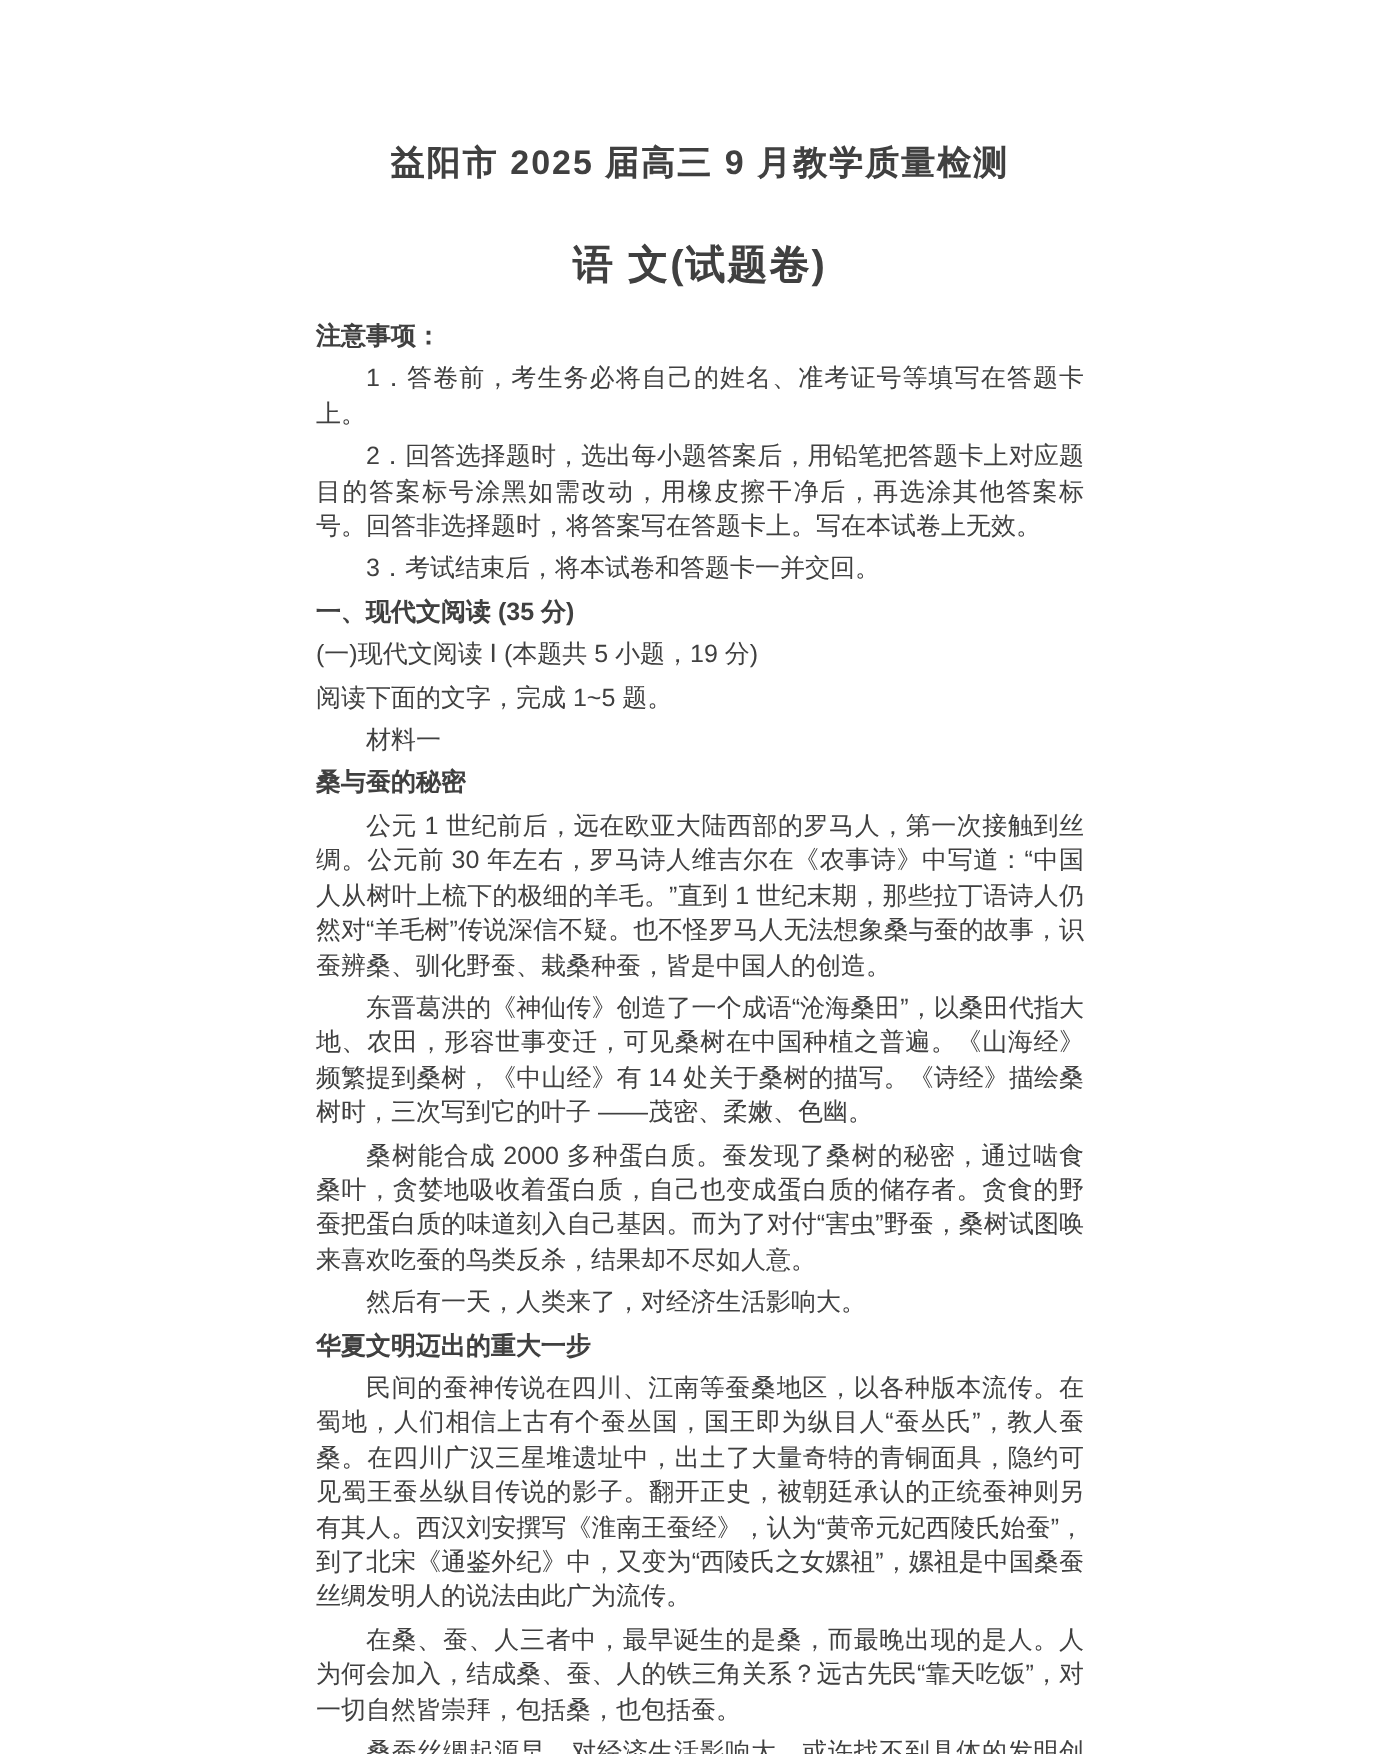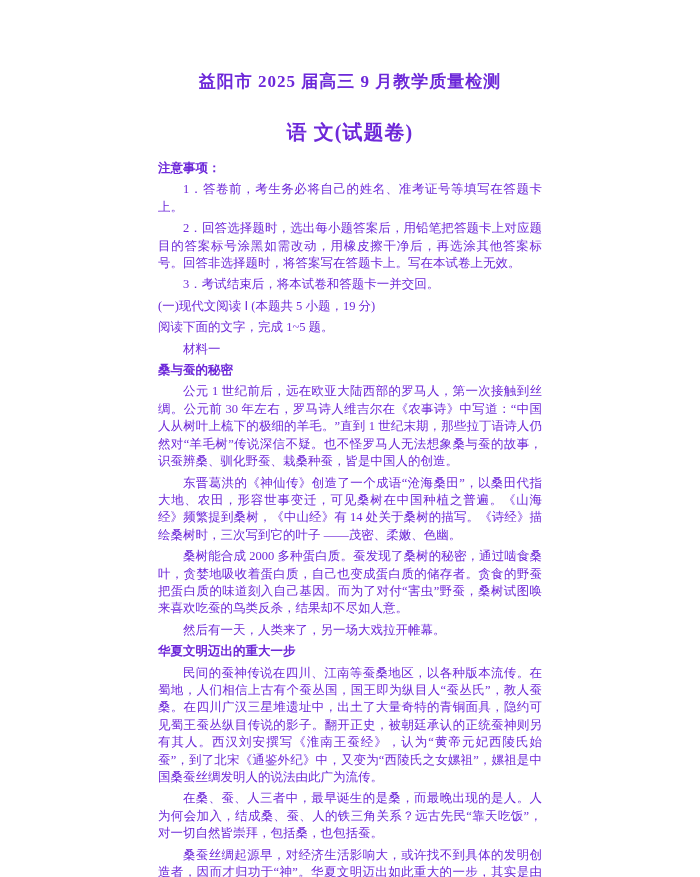--- a/index.html
+++ b/index.html
@@ -2,22 +2,22 @@
 <html><head>
 <meta charset="utf-8">
 <style>
   html, body { margin: 0; padding: 0; background: #ffffff; }
   .page {
     position: relative;
     width: 564px;
     height: 877px;
     margin: 0 auto;
     background: #ffffff;
-    color: #6d28d9;
-    font-family: Liberation Serif, serif;
+    color: #404040;
+    font-family: Liberation Sans, sans-serif;
     overflow: hidden;
     box-sizing: border-box;
   }
   .content {
     padding: 70px 86px 0 86px;
     box-sizing: border-box;
   }
   .doc-title {
     text-align: center;
     font-size: 17px;
@@ -64,29 +64,30 @@
     <div class="doc-title">益阳市 2025 届高三 9 月教学质量检测</div>
     <div class="doc-subtitle">语 文(试题卷)</div>
 
     <div class="body-text">
 
       <p class="notices-heading">注意事项：</p>
       <p class="indent">1．答卷前，考生务必将自己的姓名、准考证号等填写在答题卡上。</p>
       <p class="indent">2．回答选择题时，选出每小题答案后，用铅笔把答题卡上对应题目的答案标号涂黑如需改动，用橡皮擦干净后，再选涂其他答案标号。回答非选择题时，将答案写在答题卡上。写在本试卷上无效。</p>
       <p class="indent">3．考试结束后，将本试卷和答题卡一并交回。</p>
 
+      <p class="section-heading">一、现代文阅读  (35 分)</p>
       <p class="subsection-heading">(一)现代文阅读 Ⅰ (本题共 5 小题，19 分)</p>
       <p>阅读下面的文字，完成 1~5 题。</p>
       <p class="indent">材料一</p>
 
       <p class="center-title">桑与蚕的秘密</p>
       <p class="indent">公元 1 世纪前后，远在欧亚大陆西部的罗马人，第一次接触到丝绸。公元前 30 年左右，罗马诗人维吉尔在《农事诗》中写道：“中国人从树叶上梳下的极细的羊毛。”直到 1 世纪末期，那些拉丁语诗人仍然对“羊毛树”传说深信不疑。也不怪罗马人无法想象桑与蚕的故事，识蚕辨桑、驯化野蚕、栽桑种蚕，皆是中国人的创造。</p>
       <p class="indent">东晋葛洪的《神仙传》创造了一个成语“沧海桑田”，以桑田代指大地、农田，形容世事变迁，可见桑树在中国种植之普遍。《山海经》频繁提到桑树，《中山经》有 14 处关于桑树的描写。《诗经》描绘桑树时，三次写到它的叶子 ——茂密、柔嫩、色幽。</p>
       <p class="indent">桑树能合成 2000 多种蛋白质。蚕发现了桑树的秘密，通过啮食桑叶，贪婪地吸收着蛋白质，自己也变成蛋白质的储存者。贪食的野蚕把蛋白质的味道刻入自己基因。而为了对付“害虫”野蚕，桑树试图唤来喜欢吃蚕的鸟类反杀，结果却不尽如人意。</p>
-      <p class="indent">然后有一天，人类来了，另一场大戏拉开帷幕。</p>
+      <p class="indent">然后有一天，人类来了，对经济生活影响大。</p>
 
       <p class="center-title">华夏文明迈出的重大一步</p>
       <p class="indent">民间的蚕神传说在四川、江南等蚕桑地区，以各种版本流传。在蜀地，人们相信上古有个蚕丛国，国王即为纵目人“蚕丛氏”，教人蚕桑。在四川广汉三星堆遗址中，出土了大量奇特的青铜面具，隐约可见蜀王蚕丛纵目传说的影子。翻开正史，被朝廷承认的正统蚕神则另有其人。西汉刘安撰写《淮南王蚕经》，认为“黄帝元妃西陵氏始蚕”，到了北宋《通鉴外纪》中，又变为“西陵氏之女嫘祖”，嫘祖是中国桑蚕丝绸发明人的说法由此广为流传。</p>
       <p class="indent">在桑、蚕、人三者中，最早诞生的是桑，而最晚出现的是人。人为何会加入，结成桑、蚕、人的铁三角关系？远古先民“靠天吃饭”，对一切自然皆崇拜，包括桑，也包括蚕。</p>
       <p class="indent">桑蚕丝绸起源早，对经济生活影响大，或许找不到具体的发明创造者，因而才归功于“神”。华夏文明迈出如此重大的一步，其实是由很多无名氏共同走出来的。</p>
 
 
       <p class="page-footer">高三语文试题卷  第 1 页 共 8 页</p>
 
     </div>

